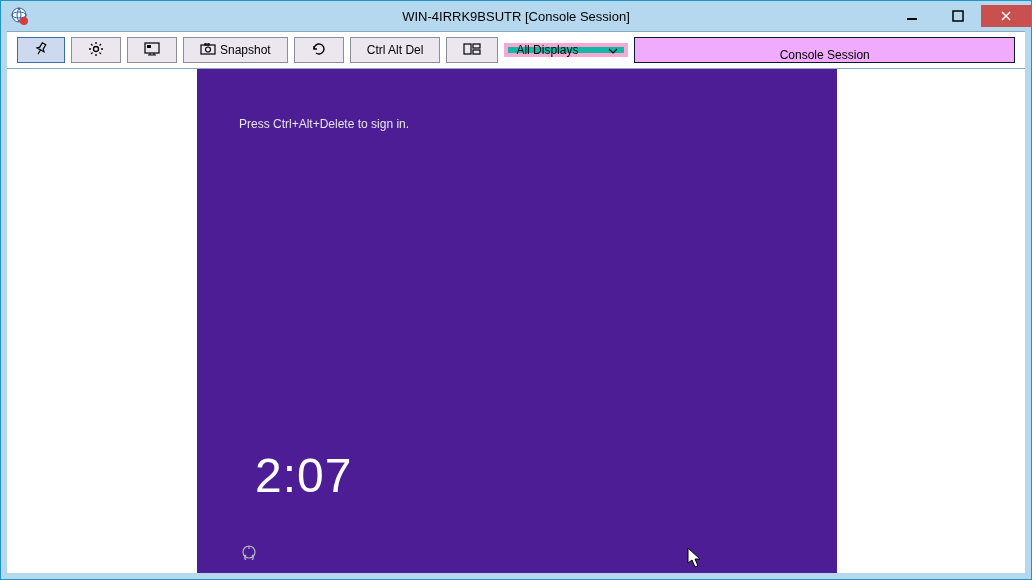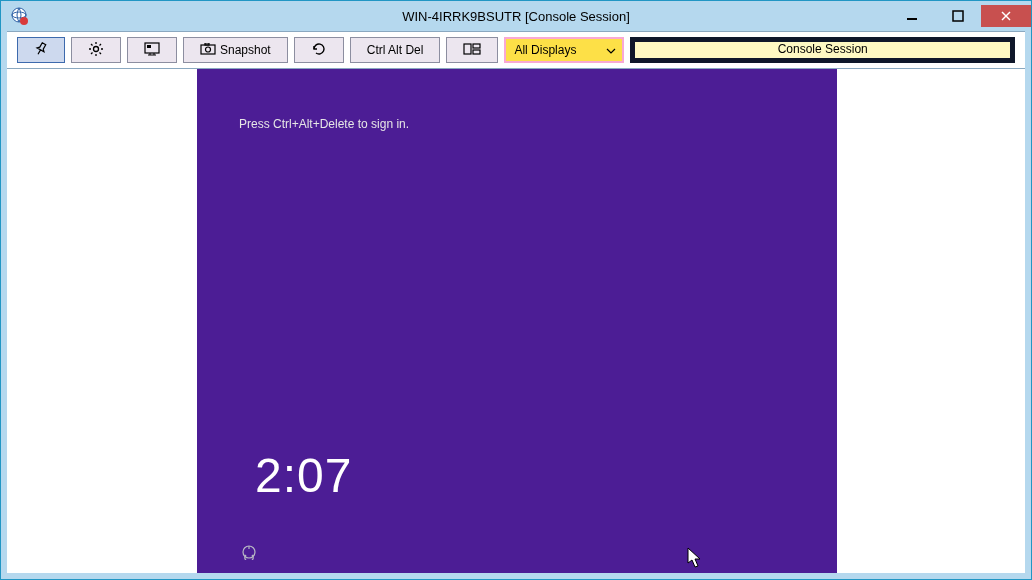--- a/index.html
+++ b/index.html
@@ -80,36 +80,36 @@
     font-size: 12px;
     color: #000;
     gap: 4px;
   }
   .tbtn.active {
     background: #cdd9ee;
     border-color: #3d6aad;
   }
   .tbtn.wide { min-width: 70px; }
   .select {
-    height: 26px;
-    background: #fde047;
-    border: 2px solid #f9a8d4;
+    height: 14px;
+    background: #14b8a6;
+    border: 4px solid #f9a8d4;
     display: flex;
     align-items: center;
     padding: 0 6px 0 8px;
     font-size: 12px;
     gap: 30px;
   }
   .session-btn {
     height: 26px;
     flex: 1;
-    background: #fef9c3;
-    border: 5px solid #0f172a;
-    display: flex;
-    align-items: flex-start;
+    background: #f0abfc;
+    border: 1px solid #0f172a;
+    display: flex;
+    align-items: flex-end;
     justify-content: center;
     font-size: 12px;
   }
   .viewport {
     flex: 1;
     background: #fff;
     margin: 6px;
     margin-top: 0;
     position: relative;
     overflow: hidden;

